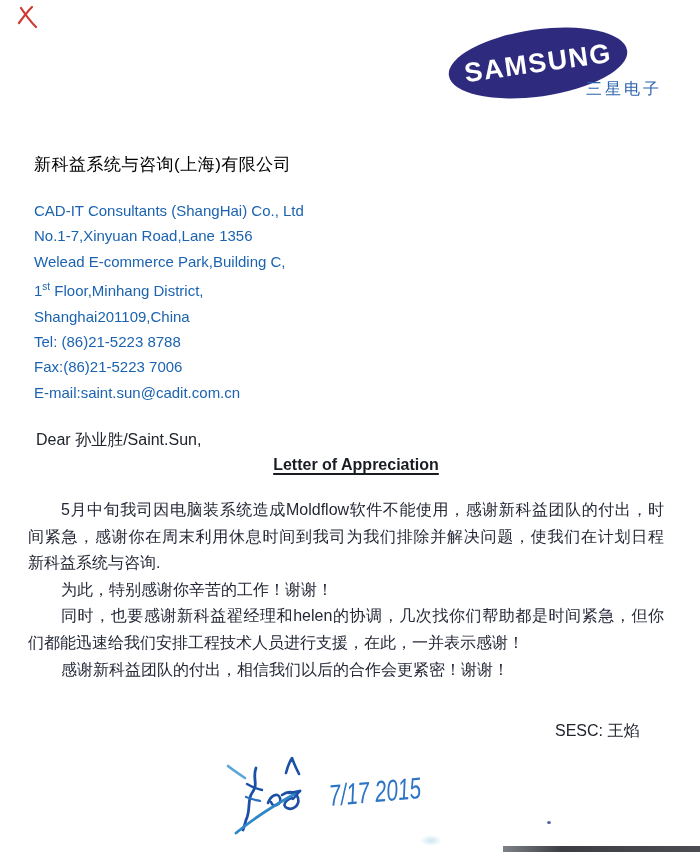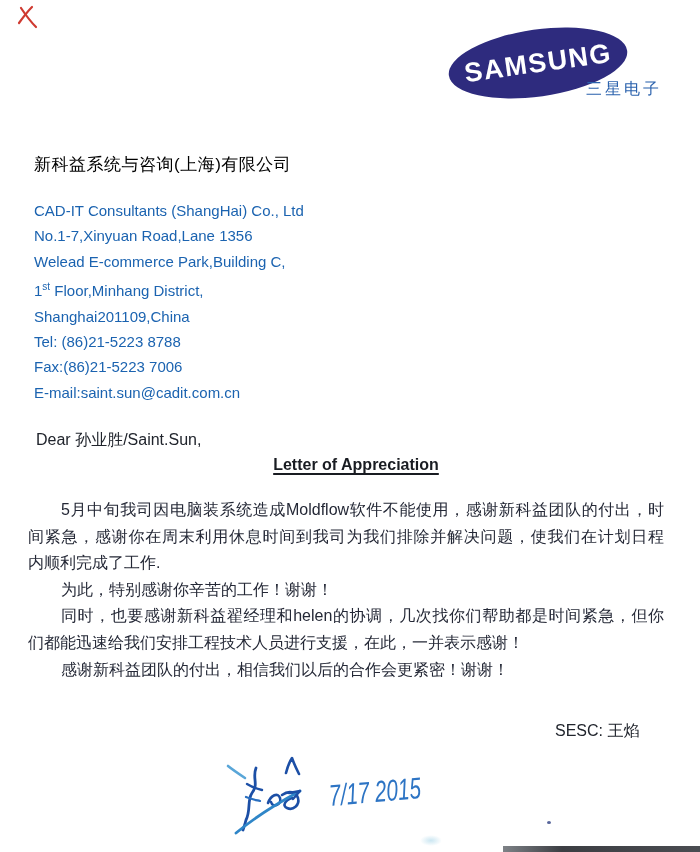--- a/index.html
+++ b/index.html
@@ -68,21 +68,21 @@
     <div class="line">Fax:(86)21-5223 7006</div>
     <div class="line">E-mail:saint.sun@cadit.com.cn</div>
   </div>
 
   <div class="salutation">Dear 孙业胜/Saint.Sun,</div>
   <div class="letter-title">Letter of Appreciation</div>
 
   <div class="body-text">
     <div class="ln ind jl">5月中旬我司因电脑装系统造成Moldflow软件不能使用，感谢新科益团队的付出，时</div>
     <div class="ln jl">间紧急，感谢你在周末利用休息时间到我司为我们排除并解决问题，使我们在计划日程</div>
-    <div class="ln">内顺利完成了工作.</div>
+    <div class="ln">新科益系统与咨询.</div>
     <div class="ln ind">为此，特别感谢你辛苦的工作！谢谢！</div>
     <div class="ln ind jl">同时，也要感谢新科益翟经理和helen的协调，几次找你们帮助都是时间紧急，但你</div>
     <div class="ln">们都能迅速给我们安排工程技术人员进行支援，在此，一并表示感谢！</div>
     <div class="ln ind">感谢新科益团队的付出，相信我们以后的合作会更紧密！谢谢！</div>
   </div>
 
   <div class="signoff">
     <div class="row">SESC: 王焰</div>
   </div>
 

